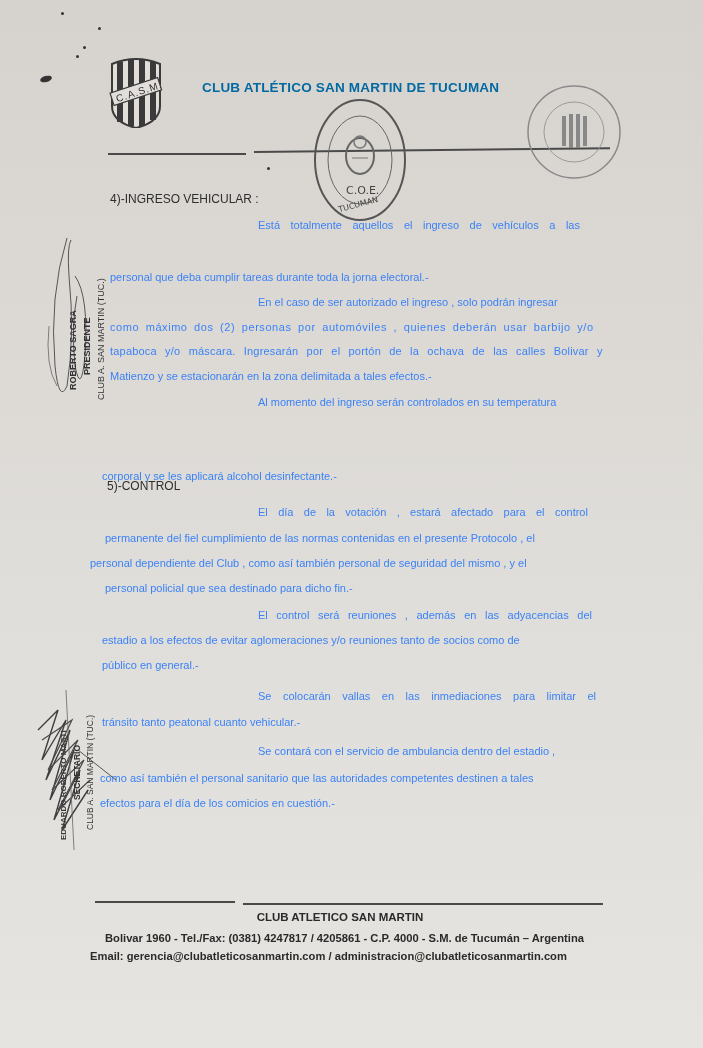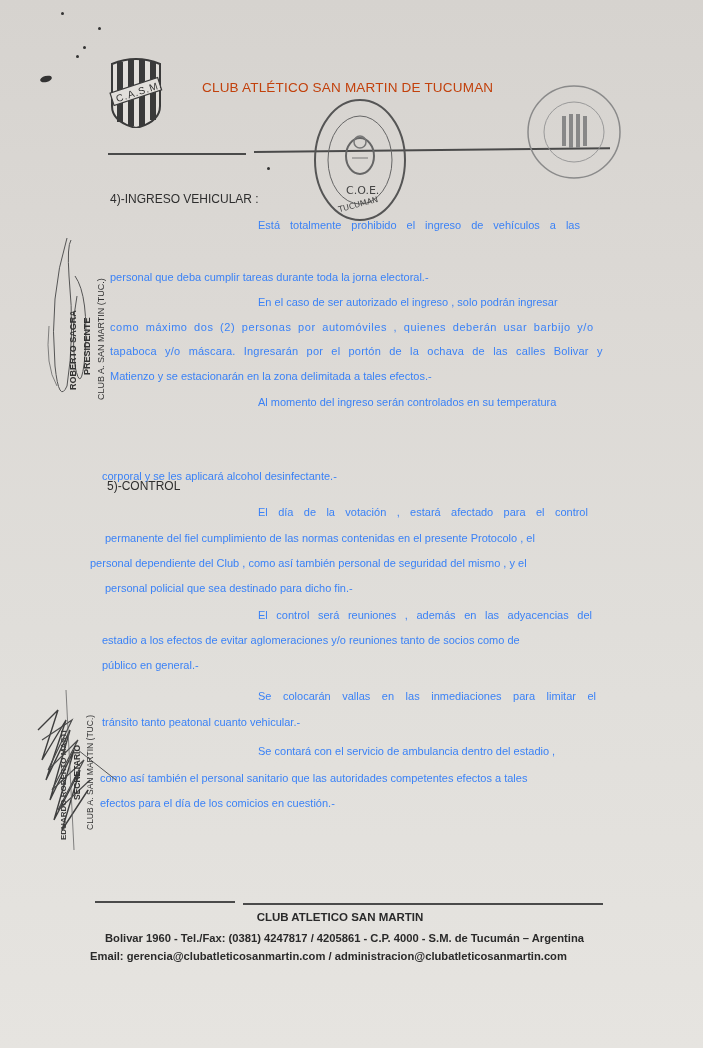--- a/index.html
+++ b/index.html
@@ -6,21 +6,21 @@
     body {
       width: 703px; height: 1048px; overflow: hidden; position: relative;
       background: linear-gradient(180deg, #d6d3cf 0%, #dcd9d5 30%, #e0deda 60%, #e6e4e0 100%);
       font-family: "Liberation Sans", sans-serif;
       color: #2a2a2a;
     }
     .page { position: absolute; inset: 0; }
     .abs { position: absolute; }
     .logo { left: 108px; top: 56px; width: 56px; height: 72px; }
     .header-title {
-      left: 202px; top: 80px; font-size: 13.5px; font-weight: normal; letter-spacing: 0.2px; color: #c2410c;
+      left: 202px; top: 80px; font-size: 13.5px; font-weight: bold; letter-spacing: 0.2px; color: #0369a1;
       white-space: nowrap;
     }
     .rule { height: 2px; background: #4a4a4a; }
     .section-title { font-size: 12px; color: #2e2e2e; white-space: nowrap; }
     .line { font-size: 11px; color: #3b82f6; white-space: nowrap; }
     .just { display: flex; justify-content: space-between; }
     .stamp-text { font-family: "DejaVu Sans", sans-serif; }
     .footer-title { font-size: 11.5px; font-weight: bold; color: #2a2a2a; white-space: nowrap; text-align: center; }
     .footer-line { font-size: 11.5px; font-weight: bold; color: #2a2a2a; white-space: nowrap; }
     .vert {
@@ -96,21 +96,21 @@
   </div>
   <div class="vert" style="left:68px;top:390px;">ROBERTO SAGRA</div>
   <div class="vert" style="left:82px;top:375px;">PRESIDENTE</div>
   <div class="vert" style="left:96px;top:400px;font-weight:normal;">CLUB A. SAN MARTIN (TUC.)</div>
 
   <div class="abs section-title" style="left:110px;top:192px;">4)-INGRESO VEHICULAR :</div>
 
   <div class="abs line just" style="left:258px;top:219px;width:322px;">
     <span>Está</span>
     <span>totalmente</span>
-    <span>prohibido</span>
+    <span>aquellos</span>
     <span>el</span>
     <span>ingreso</span>
     <span>de</span>
     <span>vehículos</span>
     <span>a</span>
     <span>las</span>
   </div>
   <div class="abs line" style="left:110px;top:271px;">personal que deba cumplir tareas durante toda la jorna electoral.-</div>
 
   <div class="abs line" style="left:258px;top:296px;">En el caso de ser autorizado el ingreso , solo podrán ingresar</div>
@@ -162,21 +162,21 @@
     <span>en</span>
     <span>las</span>
     <span>inmediaciones</span>
     <span>para</span>
     <span>limitar</span>
     <span>el</span>
   </div>
   <div class="abs line" style="left:102px;top:716px;">tránsito tanto peatonal cuanto vehicular.-</div>
 
   <div class="abs line" style="left:258px;top:745px;">Se contará con el servicio de ambulancia dentro del estadio ,</div>
-  <div class="abs line" style="left:100px;top:772px;">como así también el personal sanitario que las autoridades competentes efectos a tales</div>
+  <div class="abs line" style="left:100px;top:772px;">como así también el personal sanitario que las autoridades competentes destinen a tales</div>
   <div class="abs line" style="left:100px;top:797px;">efectos para el día de los comicios en cuestión.-</div>
 
   <div class="abs" style="left:28px;top:690px;width:90px;height:160px;">
     <svg width="90" height="160" viewBox="0 0 90 160">
       <path d="M10 40 L30 20 L14 70 L38 30 L18 90 L42 40 L22 110 L46 60 L26 130 L52 80 L34 140 L60 100" fill="none" stroke="#3e3e3e" stroke-width="1.4"></path>
       <path d="M14 50 L44 30 L20 80 L50 50 L24 100 L56 70 L30 120 L62 90" fill="none" stroke="#4a4a4a" stroke-width="1.2"></path>
       <path d="M38 0 L46 160" fill="none" stroke="#666" stroke-width="0.8"></path>
       <path d="M50 60 L88 90" fill="none" stroke="#555" stroke-width="1"></path>
     </svg>
   </div>

